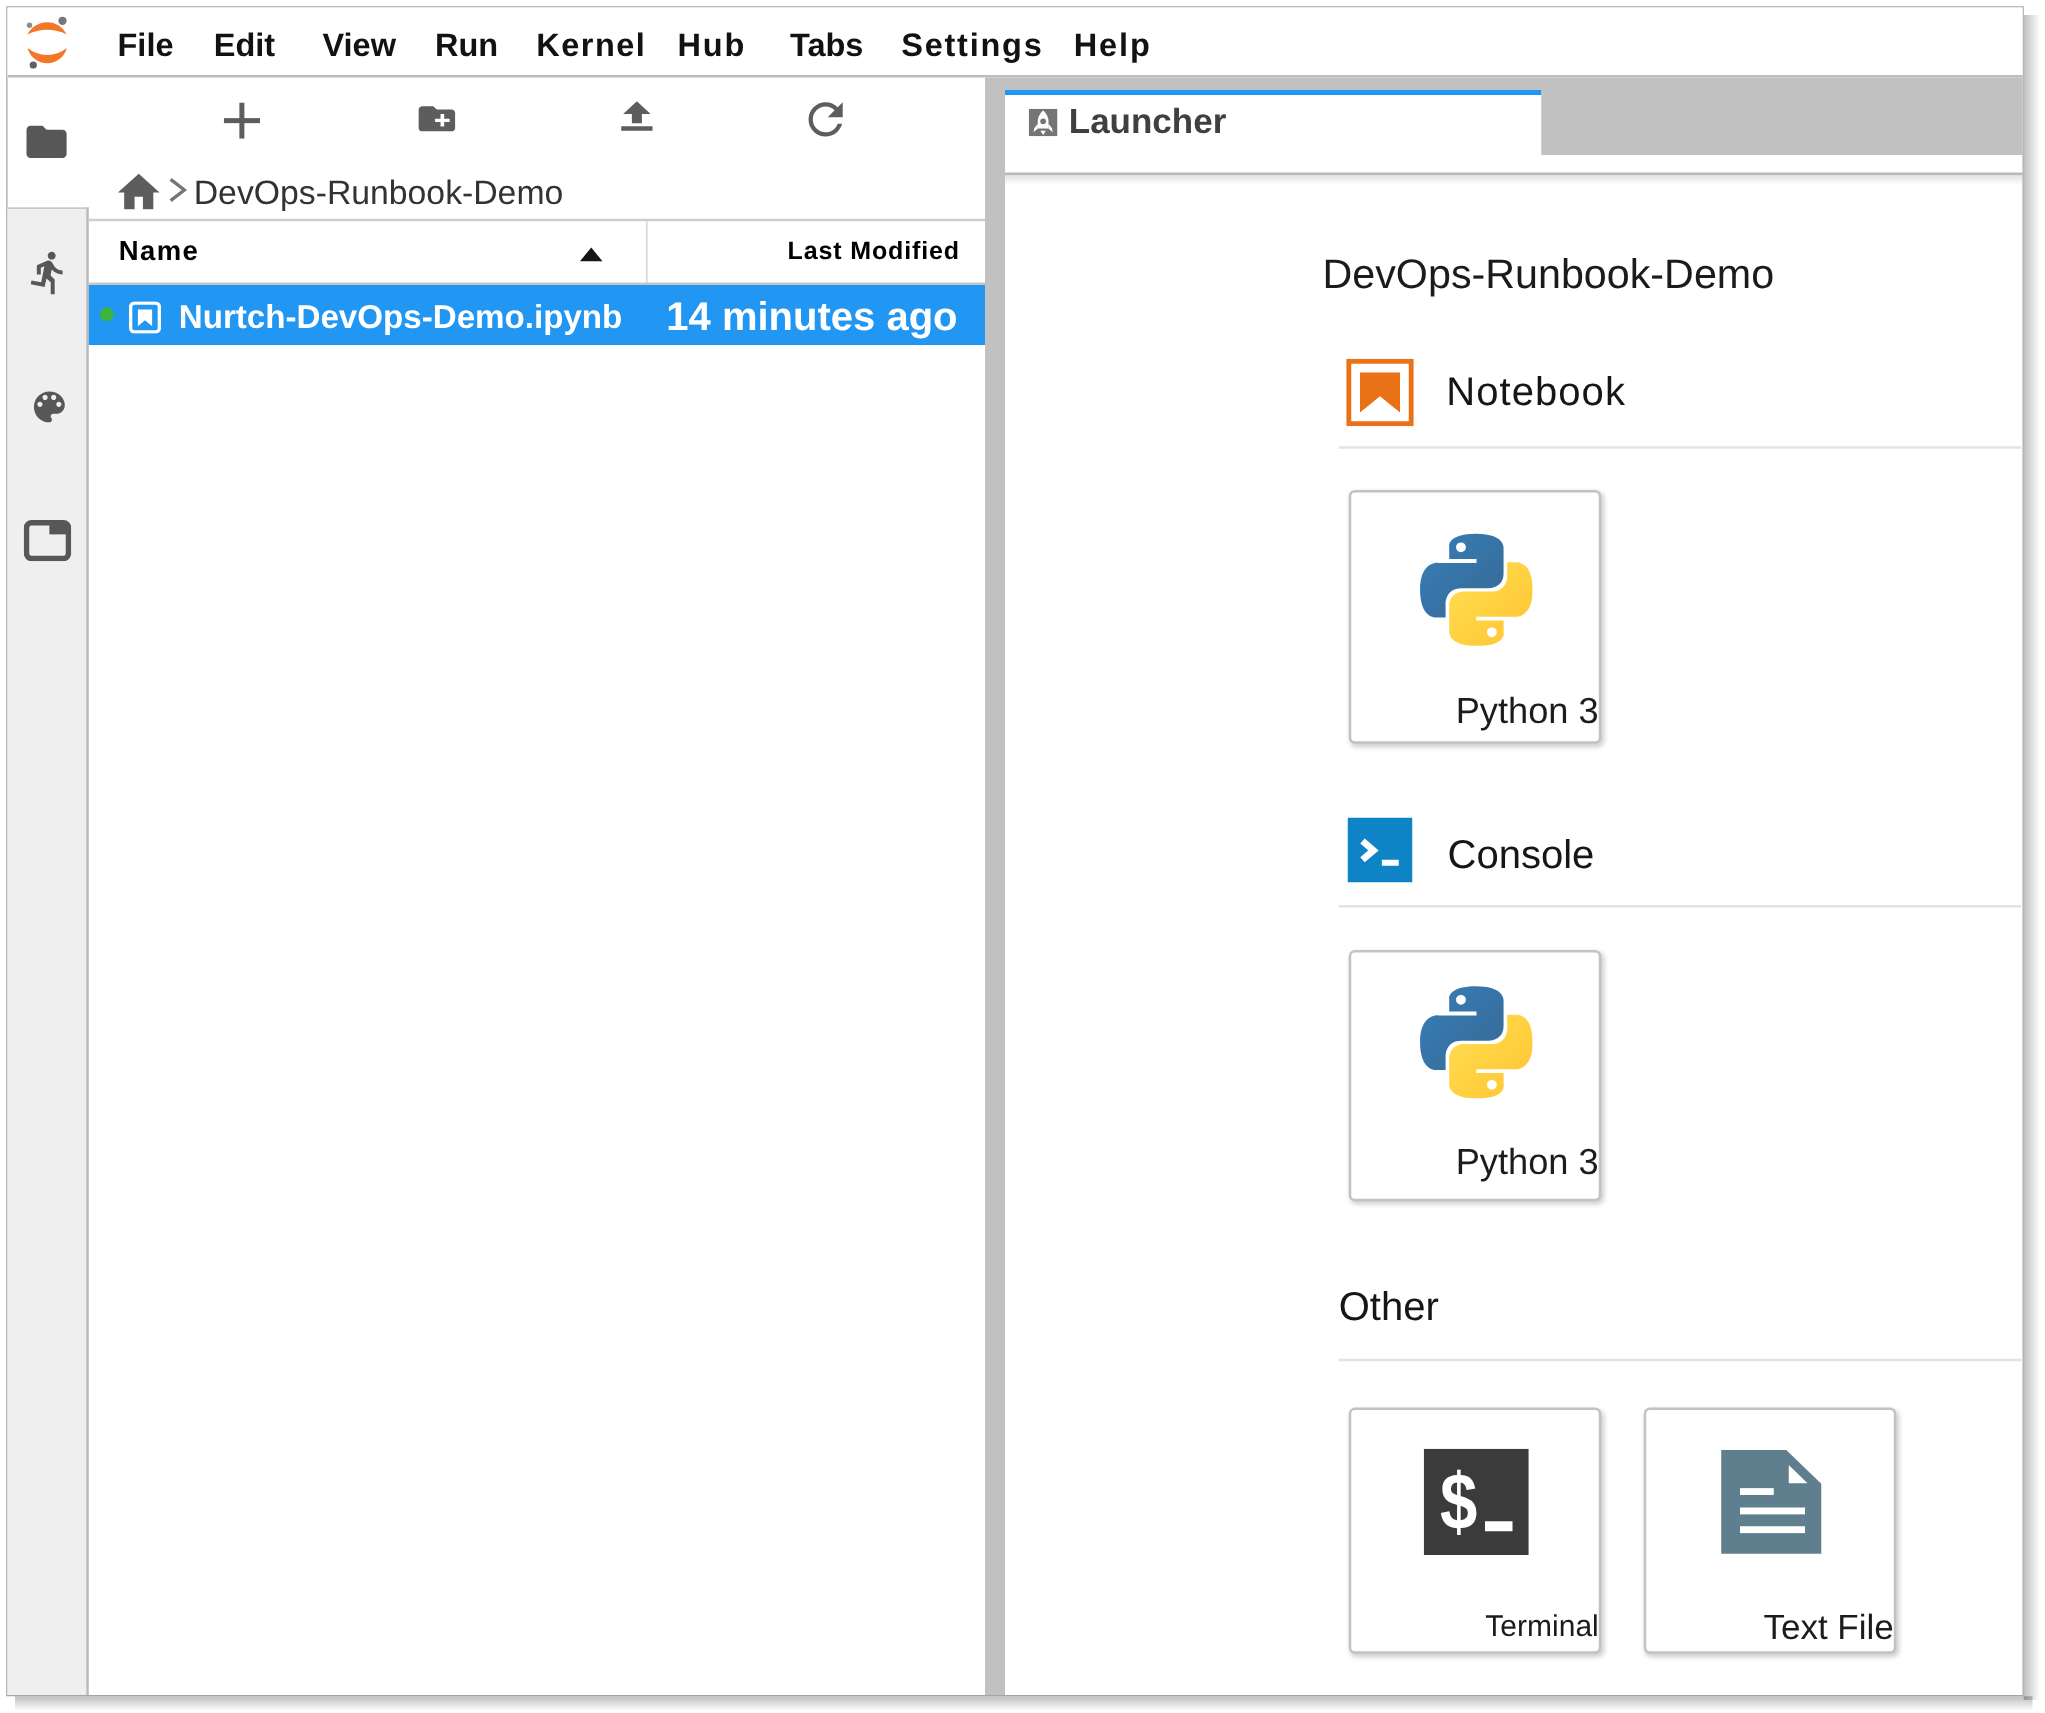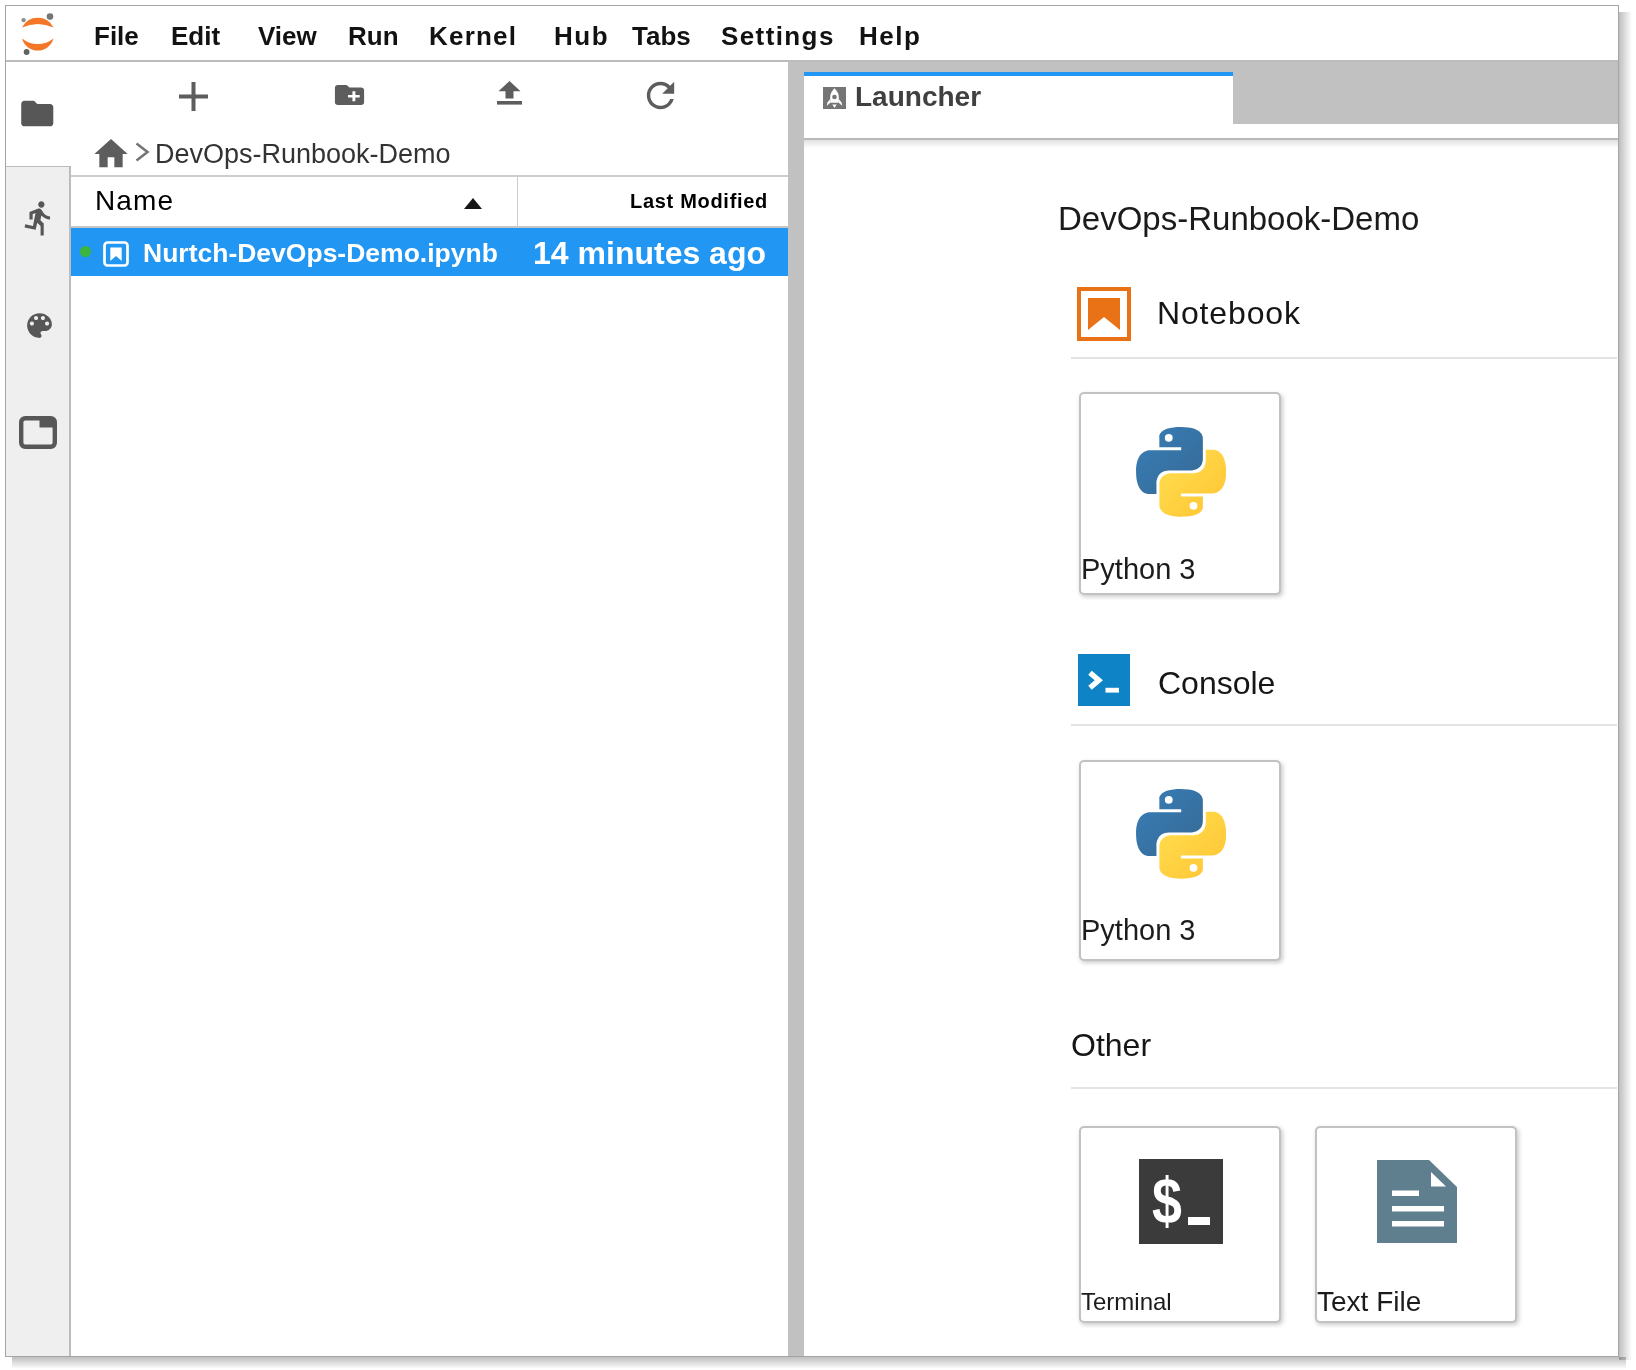--- a/index.html
+++ b/index.html
@@ -1,21 +1,21 @@
 <!DOCTYPE html>
 <html><head>
 <meta charset="utf-8">
 <style>
 html,body{margin:0;padding:0;background:#ffffff;width:1636px;height:1370px;overflow:hidden;
   font-family:"Liberation Sans",sans-serif;-webkit-font-smoothing:antialiased;}
 .abs{position:absolute;}
 .mi{position:absolute;top:23px;font-size:26px;line-height:26px;color:#121212;font-weight:bold;}
 .card{position:absolute;width:202px;box-sizing:border-box;border:2px solid #c2c2c2;border-radius:5px;
   background:#fff;box-shadow:1.5px 2px 4px rgba(0,0,0,0.20);}
-.clabel{position:absolute;left:0;right:0;text-align:left;font-size:29px;line-height:29px;color:#1c1c1c;}
+.clabel{position:absolute;left:0;right:0;text-align:right;font-size:29px;line-height:29px;color:#1c1c1c;}
 .shead{position:absolute;font-size:32px;line-height:32px;color:#161616;}
 .divider{position:absolute;left:1071px;width:546px;height:2px;background:#e3e3e3;}
 </style>
 </head>
 <body>
 
 <div class="abs" style="left:1619px;top:12px;width:13px;height:1348px;background:linear-gradient(to right,rgba(0,0,0,0.25),rgba(0,0,0,0));"></div>
 <div class="abs" style="left:12px;top:1357px;width:1614px;height:12px;background:linear-gradient(to bottom,rgba(0,0,0,0.25),rgba(0,0,0,0));"></div>
 <div class="abs" id="frame" style="left:5px;top:5px;width:1612px;height:1350px;border:1.5px solid #a5a5a5;"></div>
 
@@ -25,21 +25,21 @@
   <circle cx="4.6" cy="7.1" r="2.2" fill="#8e8e8e"></circle>
   <circle cx="7.6" cy="39" r="2.9" fill="#616262"></circle>
   <path d="M 3,14.6 A 17.5,17.5 0 0 1 34.5,14.6 A 37,37 0 0 0 3,14.6 Z" fill="#f37726"></path>
   <path d="M 3,25.4 A 16.3,16.3 0 0 0 34.5,25.4 A 25.3,25.3 0 0 1 3,25.4 Z" fill="#f37726"></path>
 </svg>
 <span class="mi" style="left:94px;">File</span>
 <span class="mi" style="left:171px;">Edit</span>
 <span class="mi" style="left:258px;">View</span>
 <span class="mi" style="left:348px;">Run</span>
 <span class="mi" style="left:429px;letter-spacing:1.2px;">Kernel</span>
-<span class="mi" style="left:554px;letter-spacing:1.5px;text-align:center;">Hub</span>
+<span class="mi" style="left:542px;letter-spacing:1.5px;text-align:center;">Hub</span>
 <span class="mi" style="left:632px;">Tabs</span>
 <span class="mi" style="left:721px;letter-spacing:1.4px;">Settings</span>
 <span class="mi" style="left:859px;letter-spacing:1.5px;">Help</span>
 
 <div class="abs" style="left:6px;top:166px;width:65px;height:1190px;box-sizing:border-box;background:#efefef;border-top:1px solid #bcbcbc;border-right:2px solid #bcbcbc;"></div>
 
 <svg class="abs" style="left:18px;top:93.5px;" width="38.5" height="39" viewBox="0 0 24 24">
   <path d="M10 4H4c-1.1 0-1.99.9-1.99 2L2 18c0 1.1.9 2 2 2h16c1.1 0 2-.9 2-2V8c0-1.1-.9-2-2-2h-8l-2-2z" fill="#575757"></path>
 </svg>
 
@@ -73,21 +73,21 @@
 
 <svg class="abs" style="left:91px;top:134px;" width="40" height="40" viewBox="0 0 24 24">
   <path d="M10 20v-6h4v6h5v-8h3L12 3 2 12h3v8z" fill="#5d5d5d"></path>
 </svg>
 <svg class="abs" style="left:135px;top:142px;" width="15" height="20" viewBox="0 0 15 20">
   <polyline points="1.5,1.5 12.5,10 1.5,18.5" fill="none" stroke="#757575" stroke-width="2.6"></polyline>
 </svg>
 <span class="abs" style="left:155px;top:141px;font-size:27px;line-height:27px;color:#333;">DevOps-Runbook-Demo</span>
 
 <div class="abs" style="left:71px;top:175px;width:717px;height:1.5px;background:#cdcdcd;"></div>
-<span class="abs" style="left:95px;top:188px;font-size:28px;line-height:26px;font-weight:normal;letter-spacing:1.1px;color:#000;">Name</span>
+<span class="abs" style="left:95px;top:188px;font-size:22px;line-height:26px;font-weight:bold;letter-spacing:1.1px;color:#000;">Name</span>
 <div class="abs" style="left:464px;top:197.5px;width:0;height:0;border-left:9.5px solid transparent;border-right:9.5px solid transparent;border-bottom:11px solid #151515;"></div>
 <div class="abs" style="left:516.5px;top:176.5px;width:1.5px;height:50px;background:#cdcdcd;"></div>
 <div class="abs" style="left:517px;top:188px;width:251px;text-align:right;"><span style="font-size:20px;line-height:26px;font-weight:bold;letter-spacing:0.7px;color:#000;">Last Modified</span></div>
 <div class="abs" style="left:71px;top:226px;width:717px;height:2px;background:#c6c6c6;"></div>
 
 <div class="abs" style="left:71px;top:228px;width:717px;height:47.5px;background:#2196f3;"></div>
 <div class="abs" style="left:79.5px;top:246px;width:11px;height:11px;border-radius:50%;background:#3cb53c;"></div>
 <svg class="abs" style="left:103px;top:240.5px;" width="26" height="26" viewBox="0 0 26 26">
   <rect x="1.5" y="1.5" width="23" height="23" rx="3" fill="none" stroke="#ffffff" stroke-width="2.7"></rect>
   <path d="M7.3 6.5 h11.4 v13.5 l-5.7,-4.9 -5.7,4.9 z" fill="#ffffff"></path>

